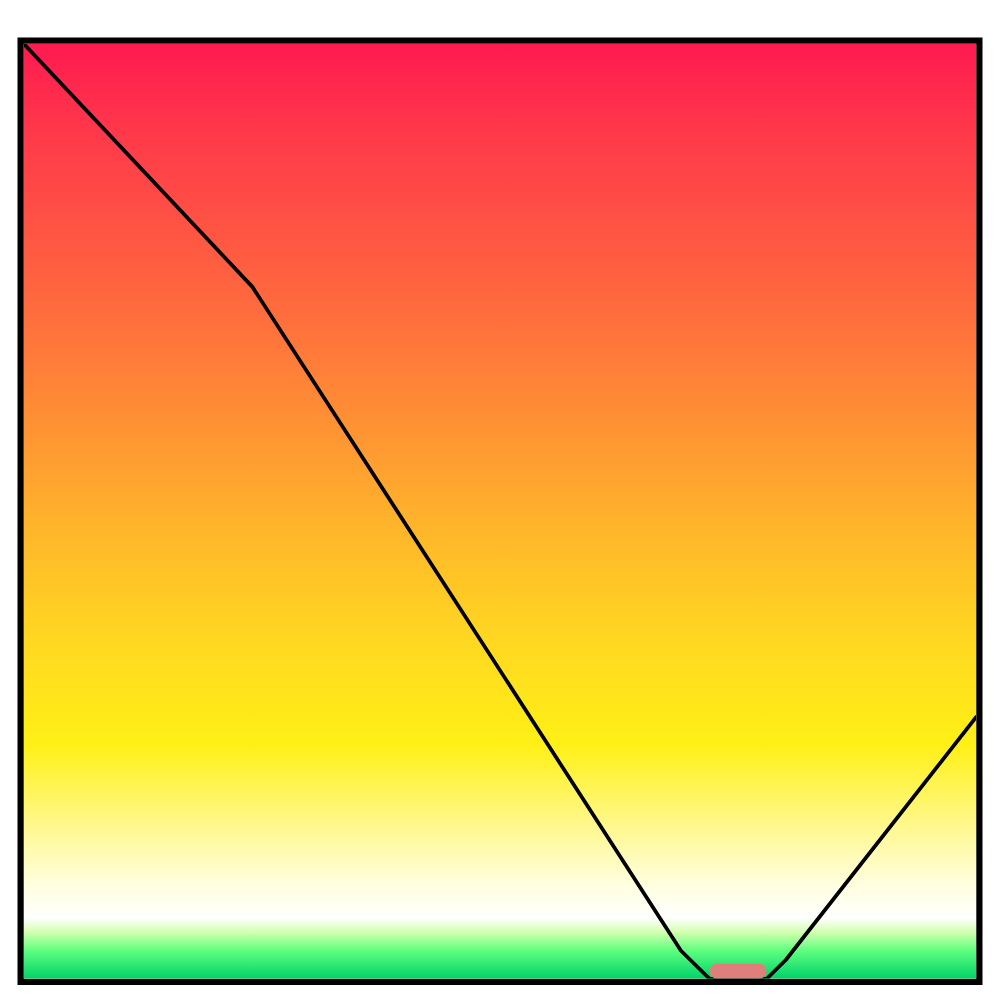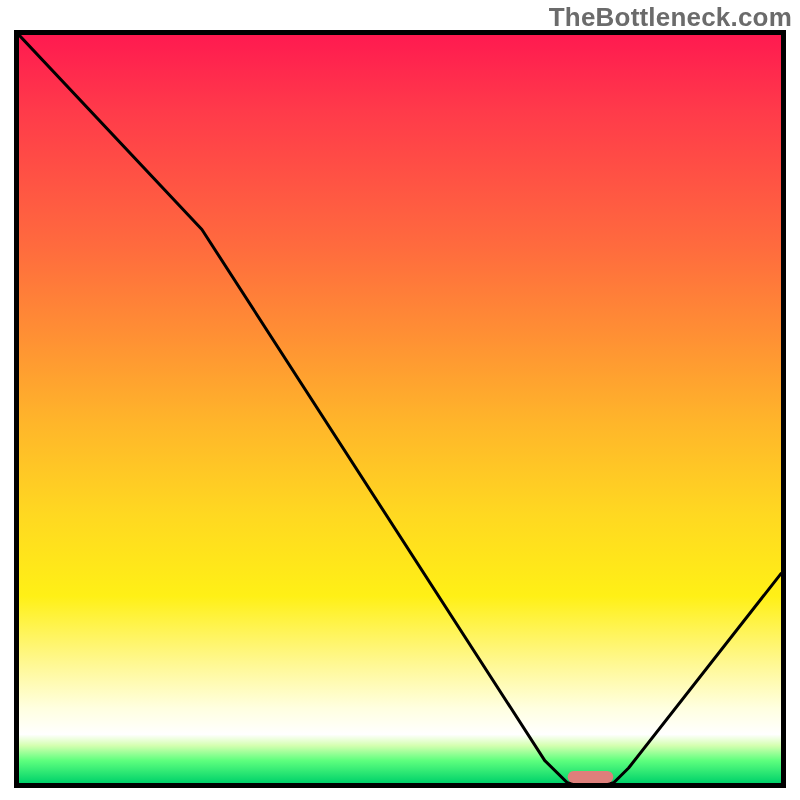--- a/index.html
+++ b/index.html
@@ -60,21 +60,20 @@
   svg.overlay {
     position: absolute;
     inset: 0;
     width: 100%;
     height: 100%;
   }
 </style>
 </head>
 <body>
 <div class="wrap">
-  <div class="watermark">TheBottleneck.com</div>
 
   <div class="plot-frame">
     <div class="gradient-bg"></div>
     <svg class="overlay" viewBox="0 0 762 748" preserveAspectRatio="none">
       <path d="M0.0 0.0 L182.9 194.5 L525.8 725.6 L548.6 748.0 L594.4 748.0 L609.6 733.0 L762.0 538.6" id="curve-path" fill="none" stroke="#000000" stroke-width="3" stroke-linejoin="round" stroke-linecap="round"></path>
       <rect id="marker-rect" x="548.6" y="736.0" width="45.7" height="12.0" rx="6" ry="6" fill="#de7f7b"></rect>
     </svg>
   </div>
 </div>
 

